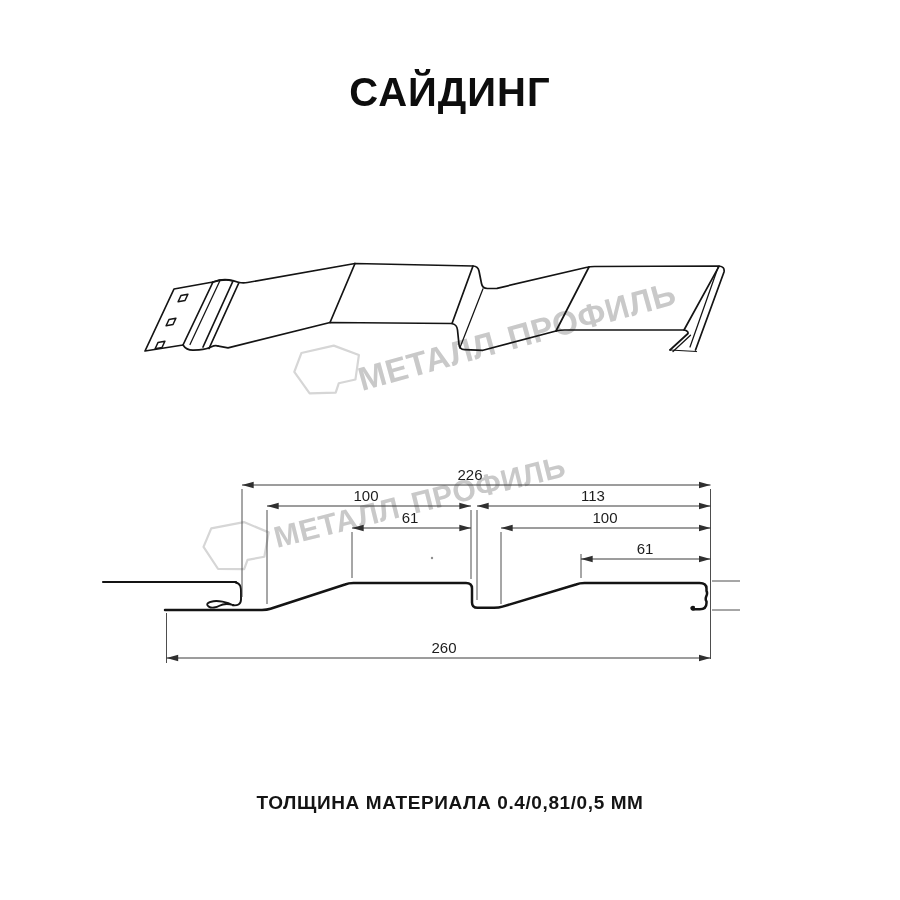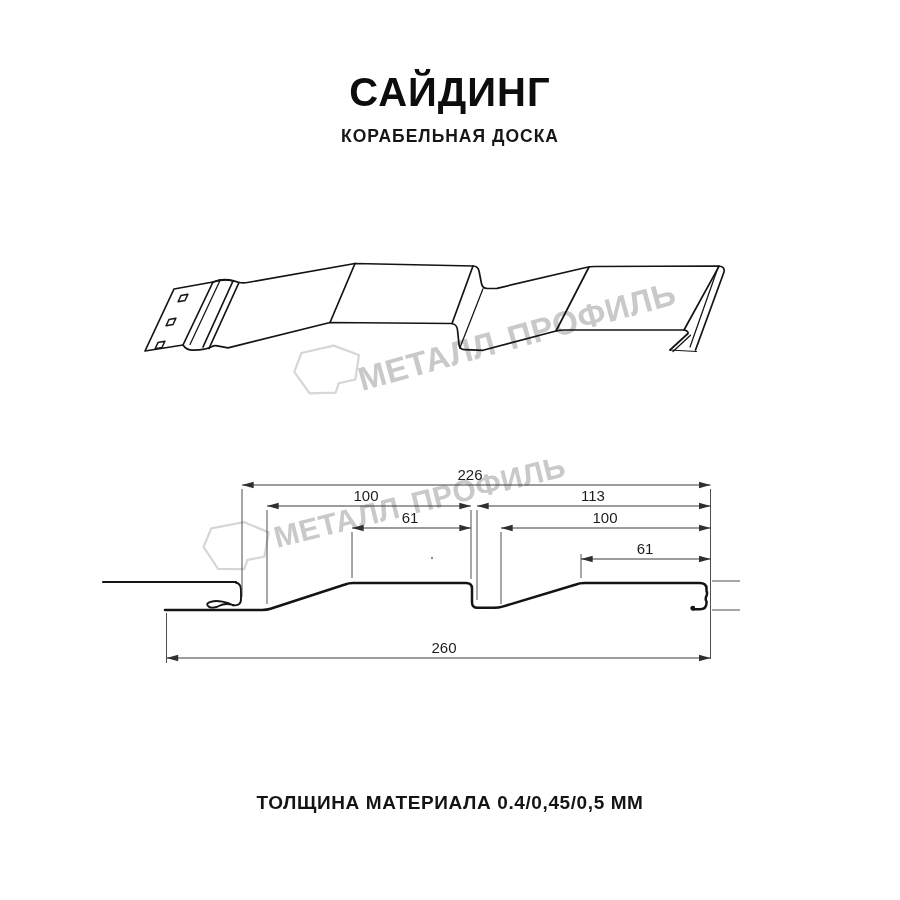--- a/index.html
+++ b/index.html
@@ -24,21 +24,20 @@
   .ext line{stroke-width:0.9;}
   .dim line{stroke-width:1;}
   .dimlab{font-family:"Liberation Sans",sans-serif;font-size:15px;fill:#1c1c1c;text-anchor:middle;}
 </style>
 </head>
 <body>
 
 <div class="page">
 
   <div class="hdr title">САЙДИНГ</div>
-  <div class="hdr subtitle">КОРАБЕЛЬНАЯ ДОСКА</div>
 
   <svg class="scene" width="900" height="900" viewBox="0 0 900 900">
     <defs>
       <marker id="arr" viewBox="0 0 12.5 8" refX="12" refY="4" markerWidth="12.5" markerHeight="8" markerUnits="userSpaceOnUse" orient="auto-start-reverse">
         <path d="M12,4 L0.3,7.3 L0.3,0.7 Z" fill="#2f2f2f"></path>
       </marker>
     </defs>
 
     <g>
       <path stroke="#d6d6d6" fill="none" stroke-width="2.2" stroke-linejoin="round" transform="translate(292,350) rotate(-6)" d="M0,22 L9,4 L42,0 L66,12 L60,36 L43,38 L39,47 L13,45 Z"></path>
@@ -116,14 +115,14 @@
       <text class="dimlab" x="366" y="501">100</text>
       <text class="dimlab" x="593" y="501">113</text>
       <text class="dimlab" x="410" y="523">61</text>
       <text class="dimlab" x="605" y="523">100</text>
       <text class="dimlab" x="645" y="554">61</text>
       <text class="dimlab" x="444" y="653">260</text>
       <text class="dimlab" transform="translate(752,595.5) rotate(-90)">14</text>
     </g>
   </svg>
 
-  <div class="footer">ТОЛЩИНА МАТЕРИАЛА 0.4/0,45/0,5 ММ</div>
+  <div class="footer">ТОЛЩИНА МАТЕРИАЛА 0.4/0,81/0,5 ММ</div>
 </div>
 
 </body></html>

